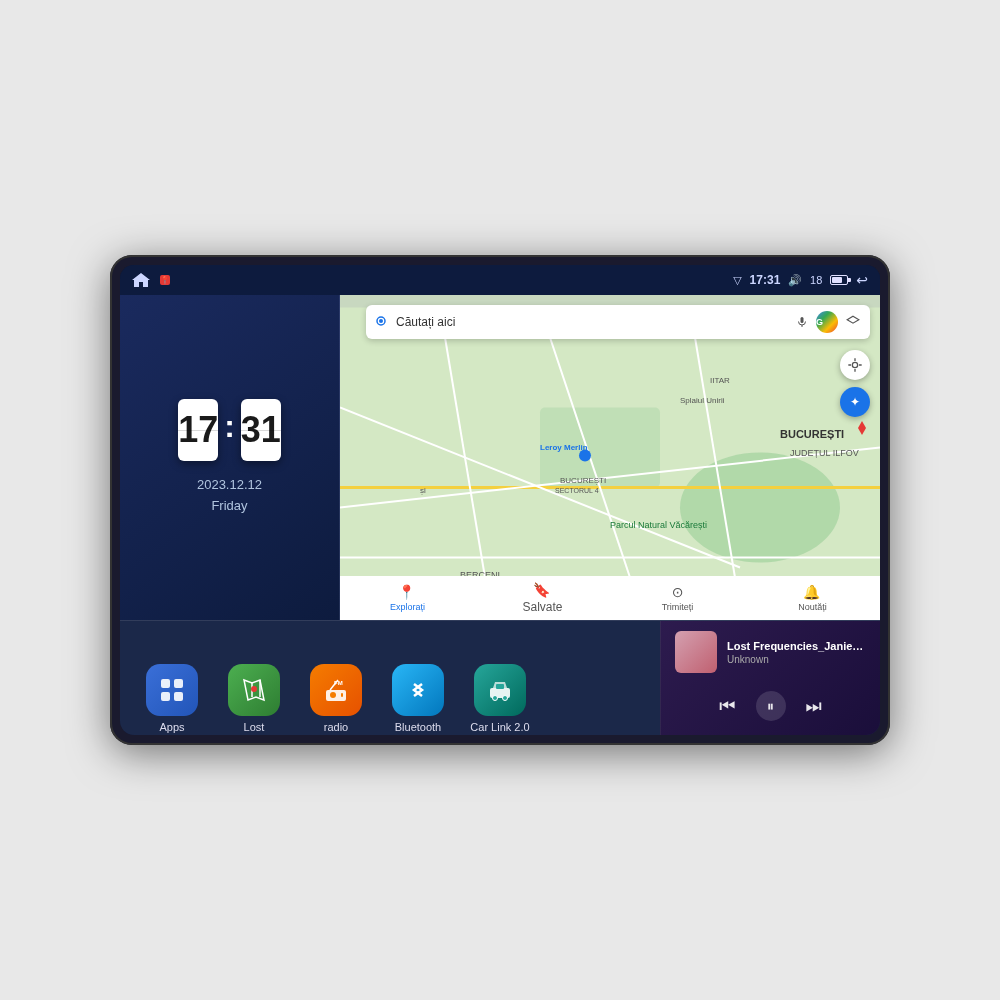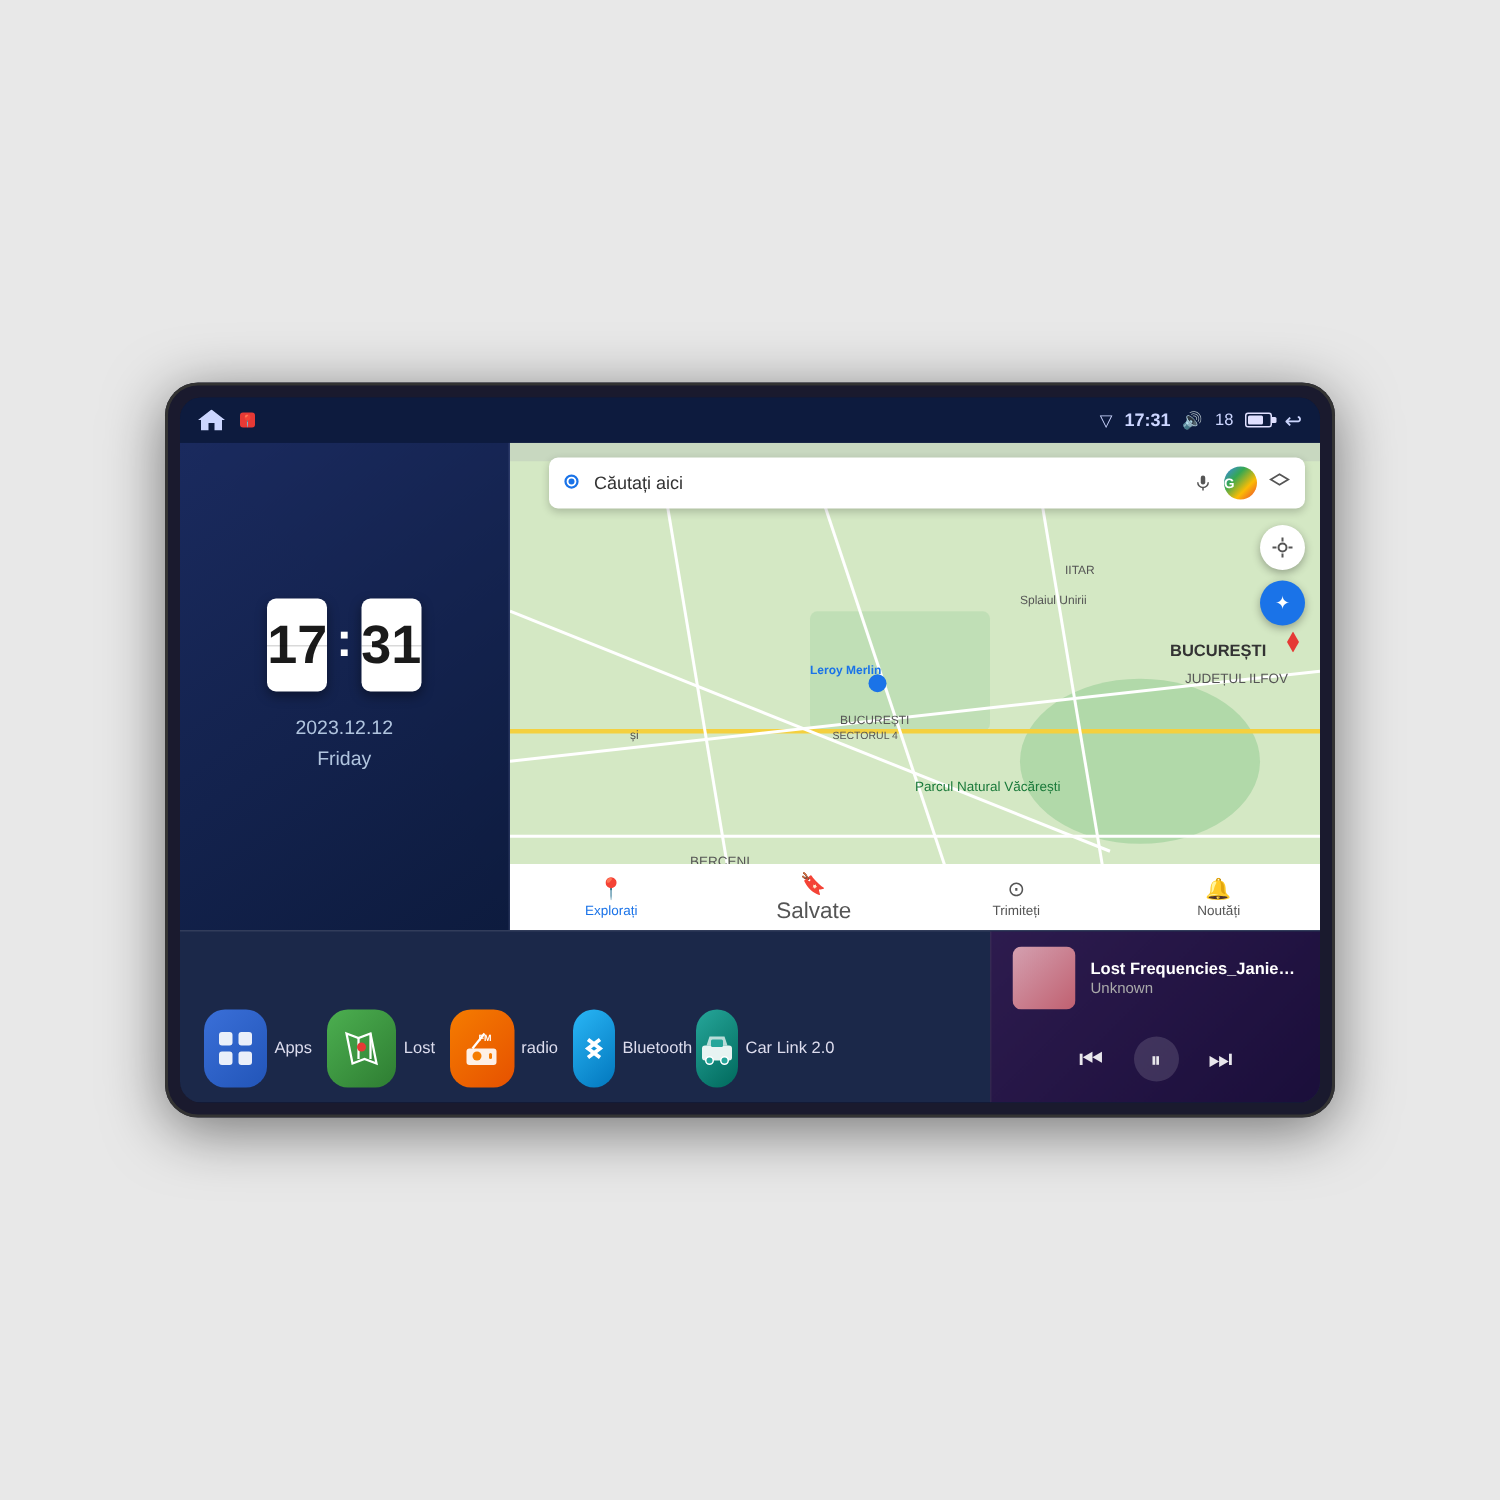--- a/index.html
+++ b/index.html
@@ -195,21 +195,21 @@
     
     .apps-section {
       display: flex;
       align-items: center;
       padding: 10px 16px;
       gap: 10px;
       flex: 1;
     }
     .app-icon-item {
       display: flex;
-      flex-direction: row;
+      flex-direction: column;
       align-items: center;
       gap: 5px;
       cursor: pointer;
       width: 72px;
       margin-top: 41px;
     }
     .app-icon-circle {
       width: 52px;
       height: 52px;
       border-radius: 14px;
@@ -424,21 +424,21 @@
             </svg>
           </div>
 
           <div class="map-bottom-nav">
             <div class="map-nav-item active">
               <span class="map-nav-icon">📍</span>
               <span style="font-size:9px; color:#1a73e8;">Explorați</span>
             </div>
             <div class="map-nav-item">
               <span class="map-nav-icon">🔖</span>
-              <span style="font-size:15px;">Salvate</span>
+              <span style="font-size:12px;">Salvate</span>
             </div>
             <div class="map-nav-item">
               <span class="map-nav-icon">⊙</span>
               <span style="font-size:9px;">Trimiteți</span>
             </div>
             <div class="map-nav-item">
               <span class="map-nav-icon">🔔</span>
               <span style="font-size:9px;">Noutăți</span>
             </div>
           </div>

